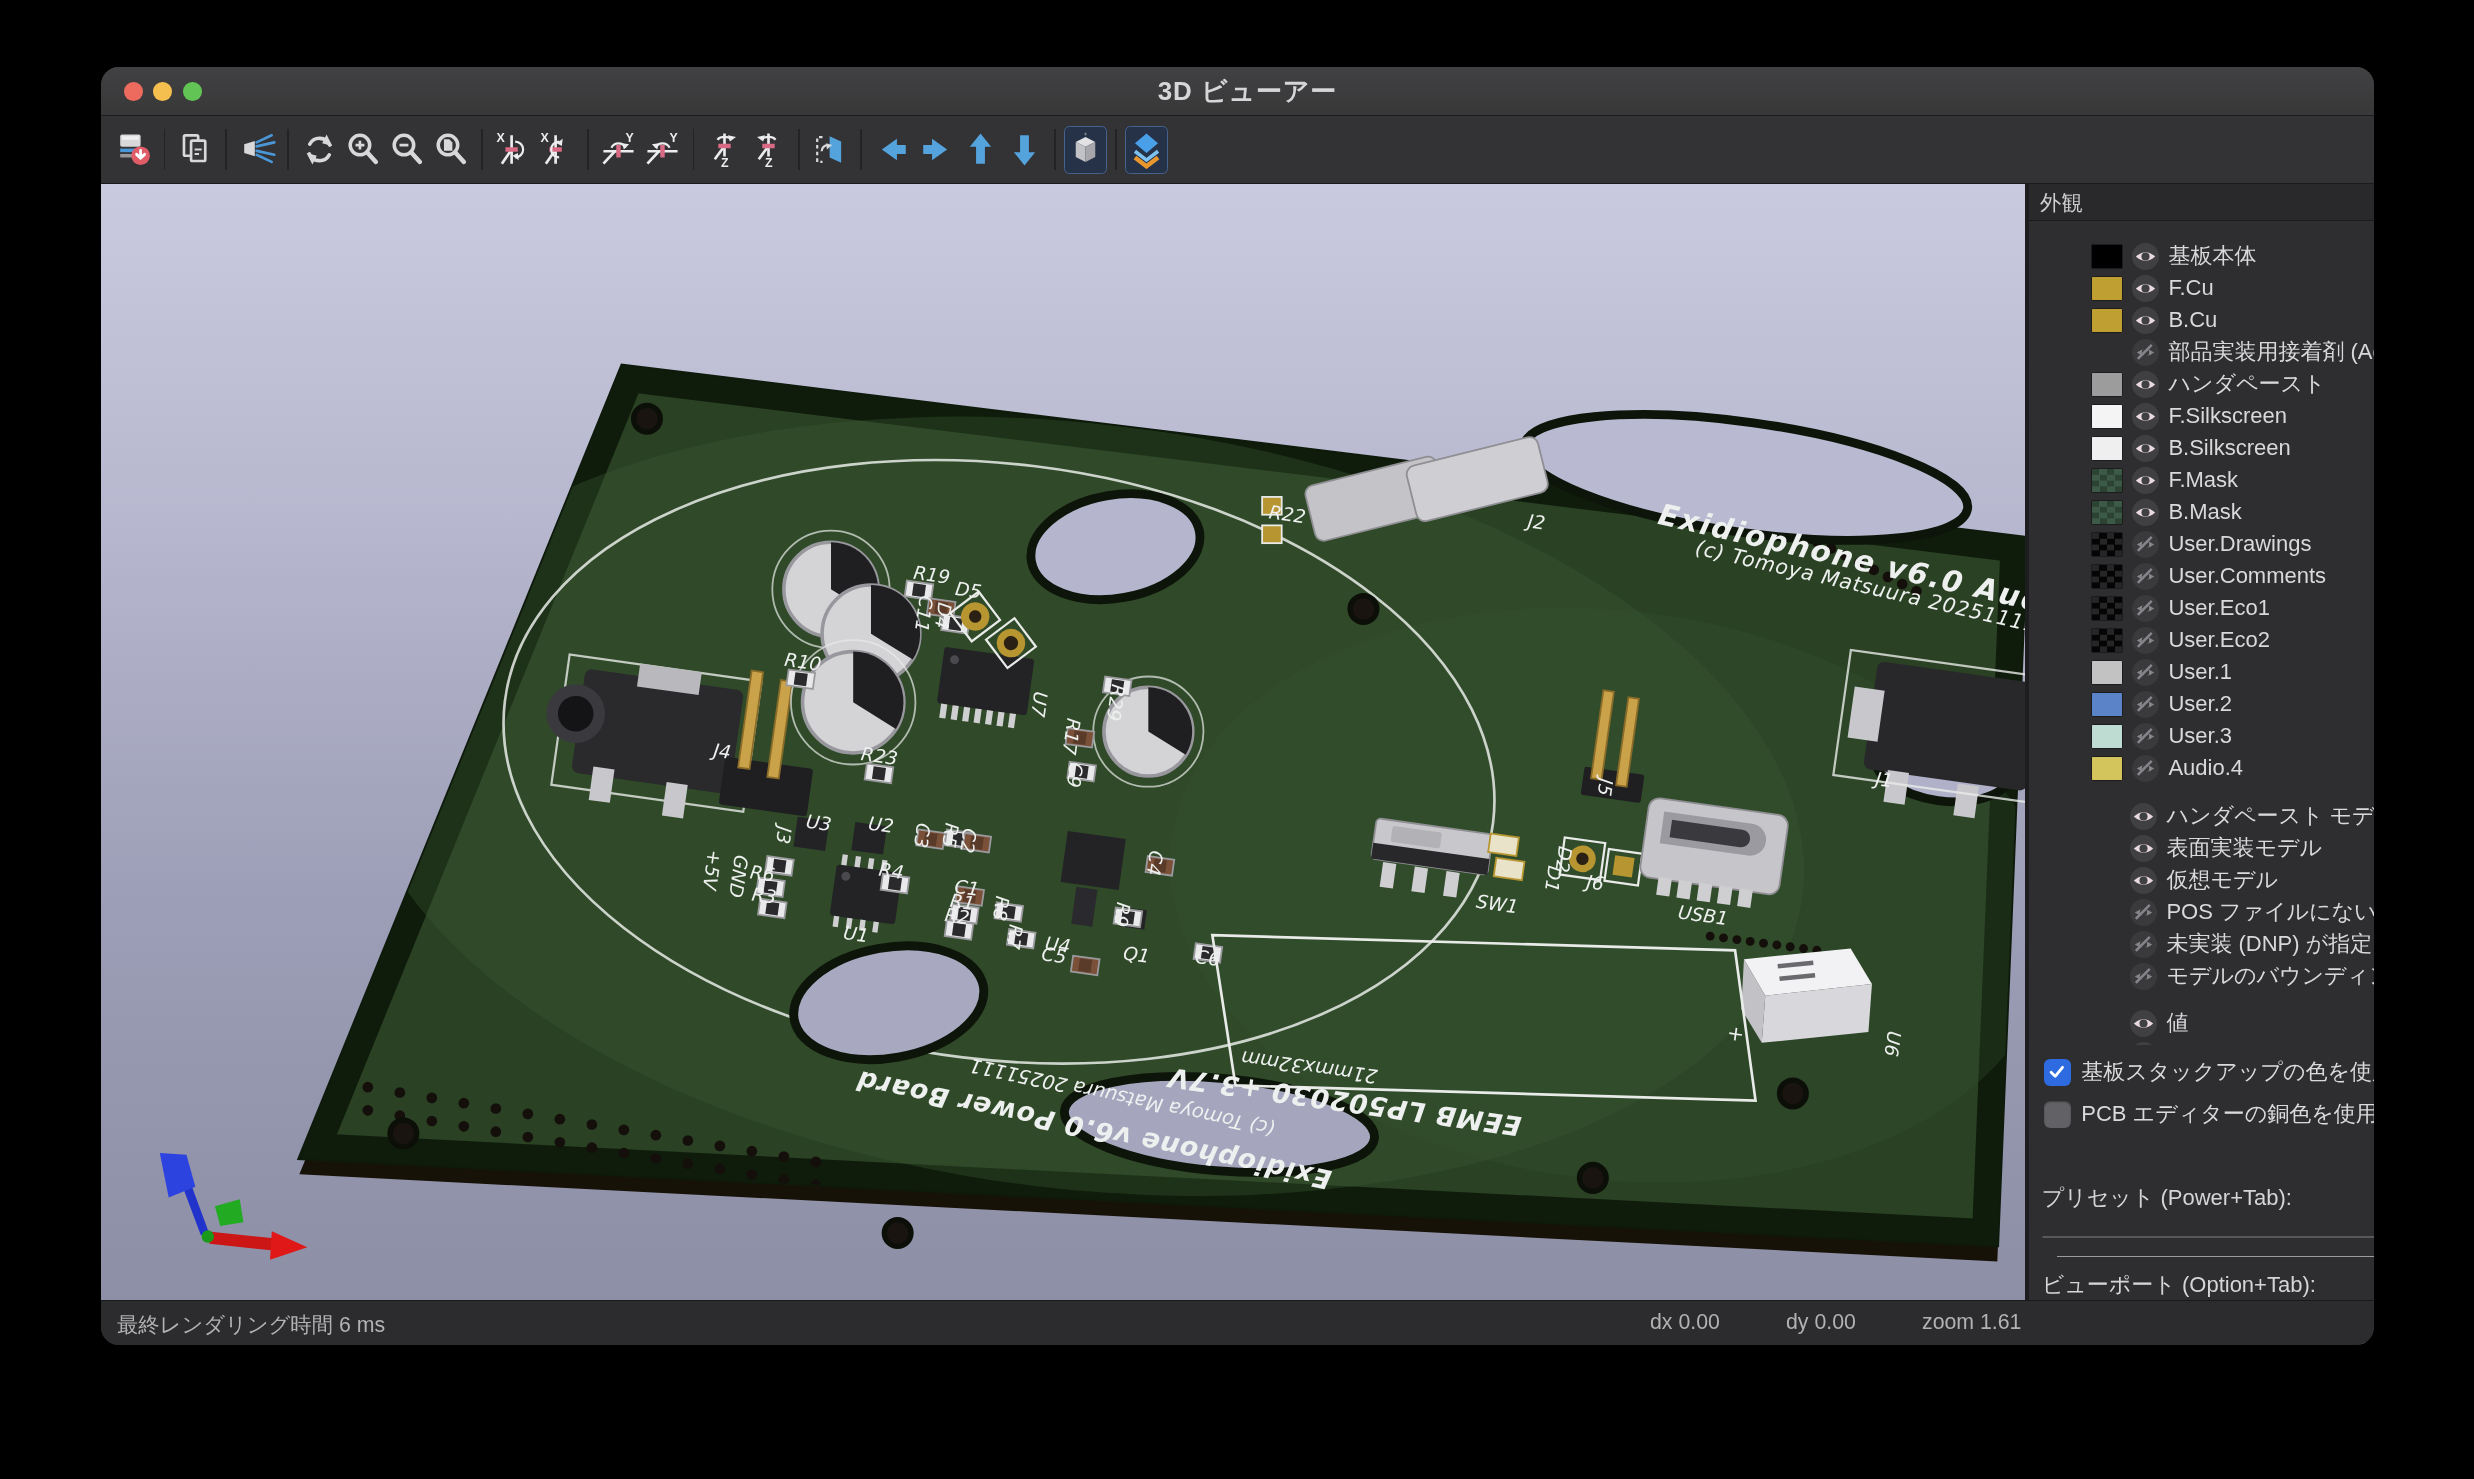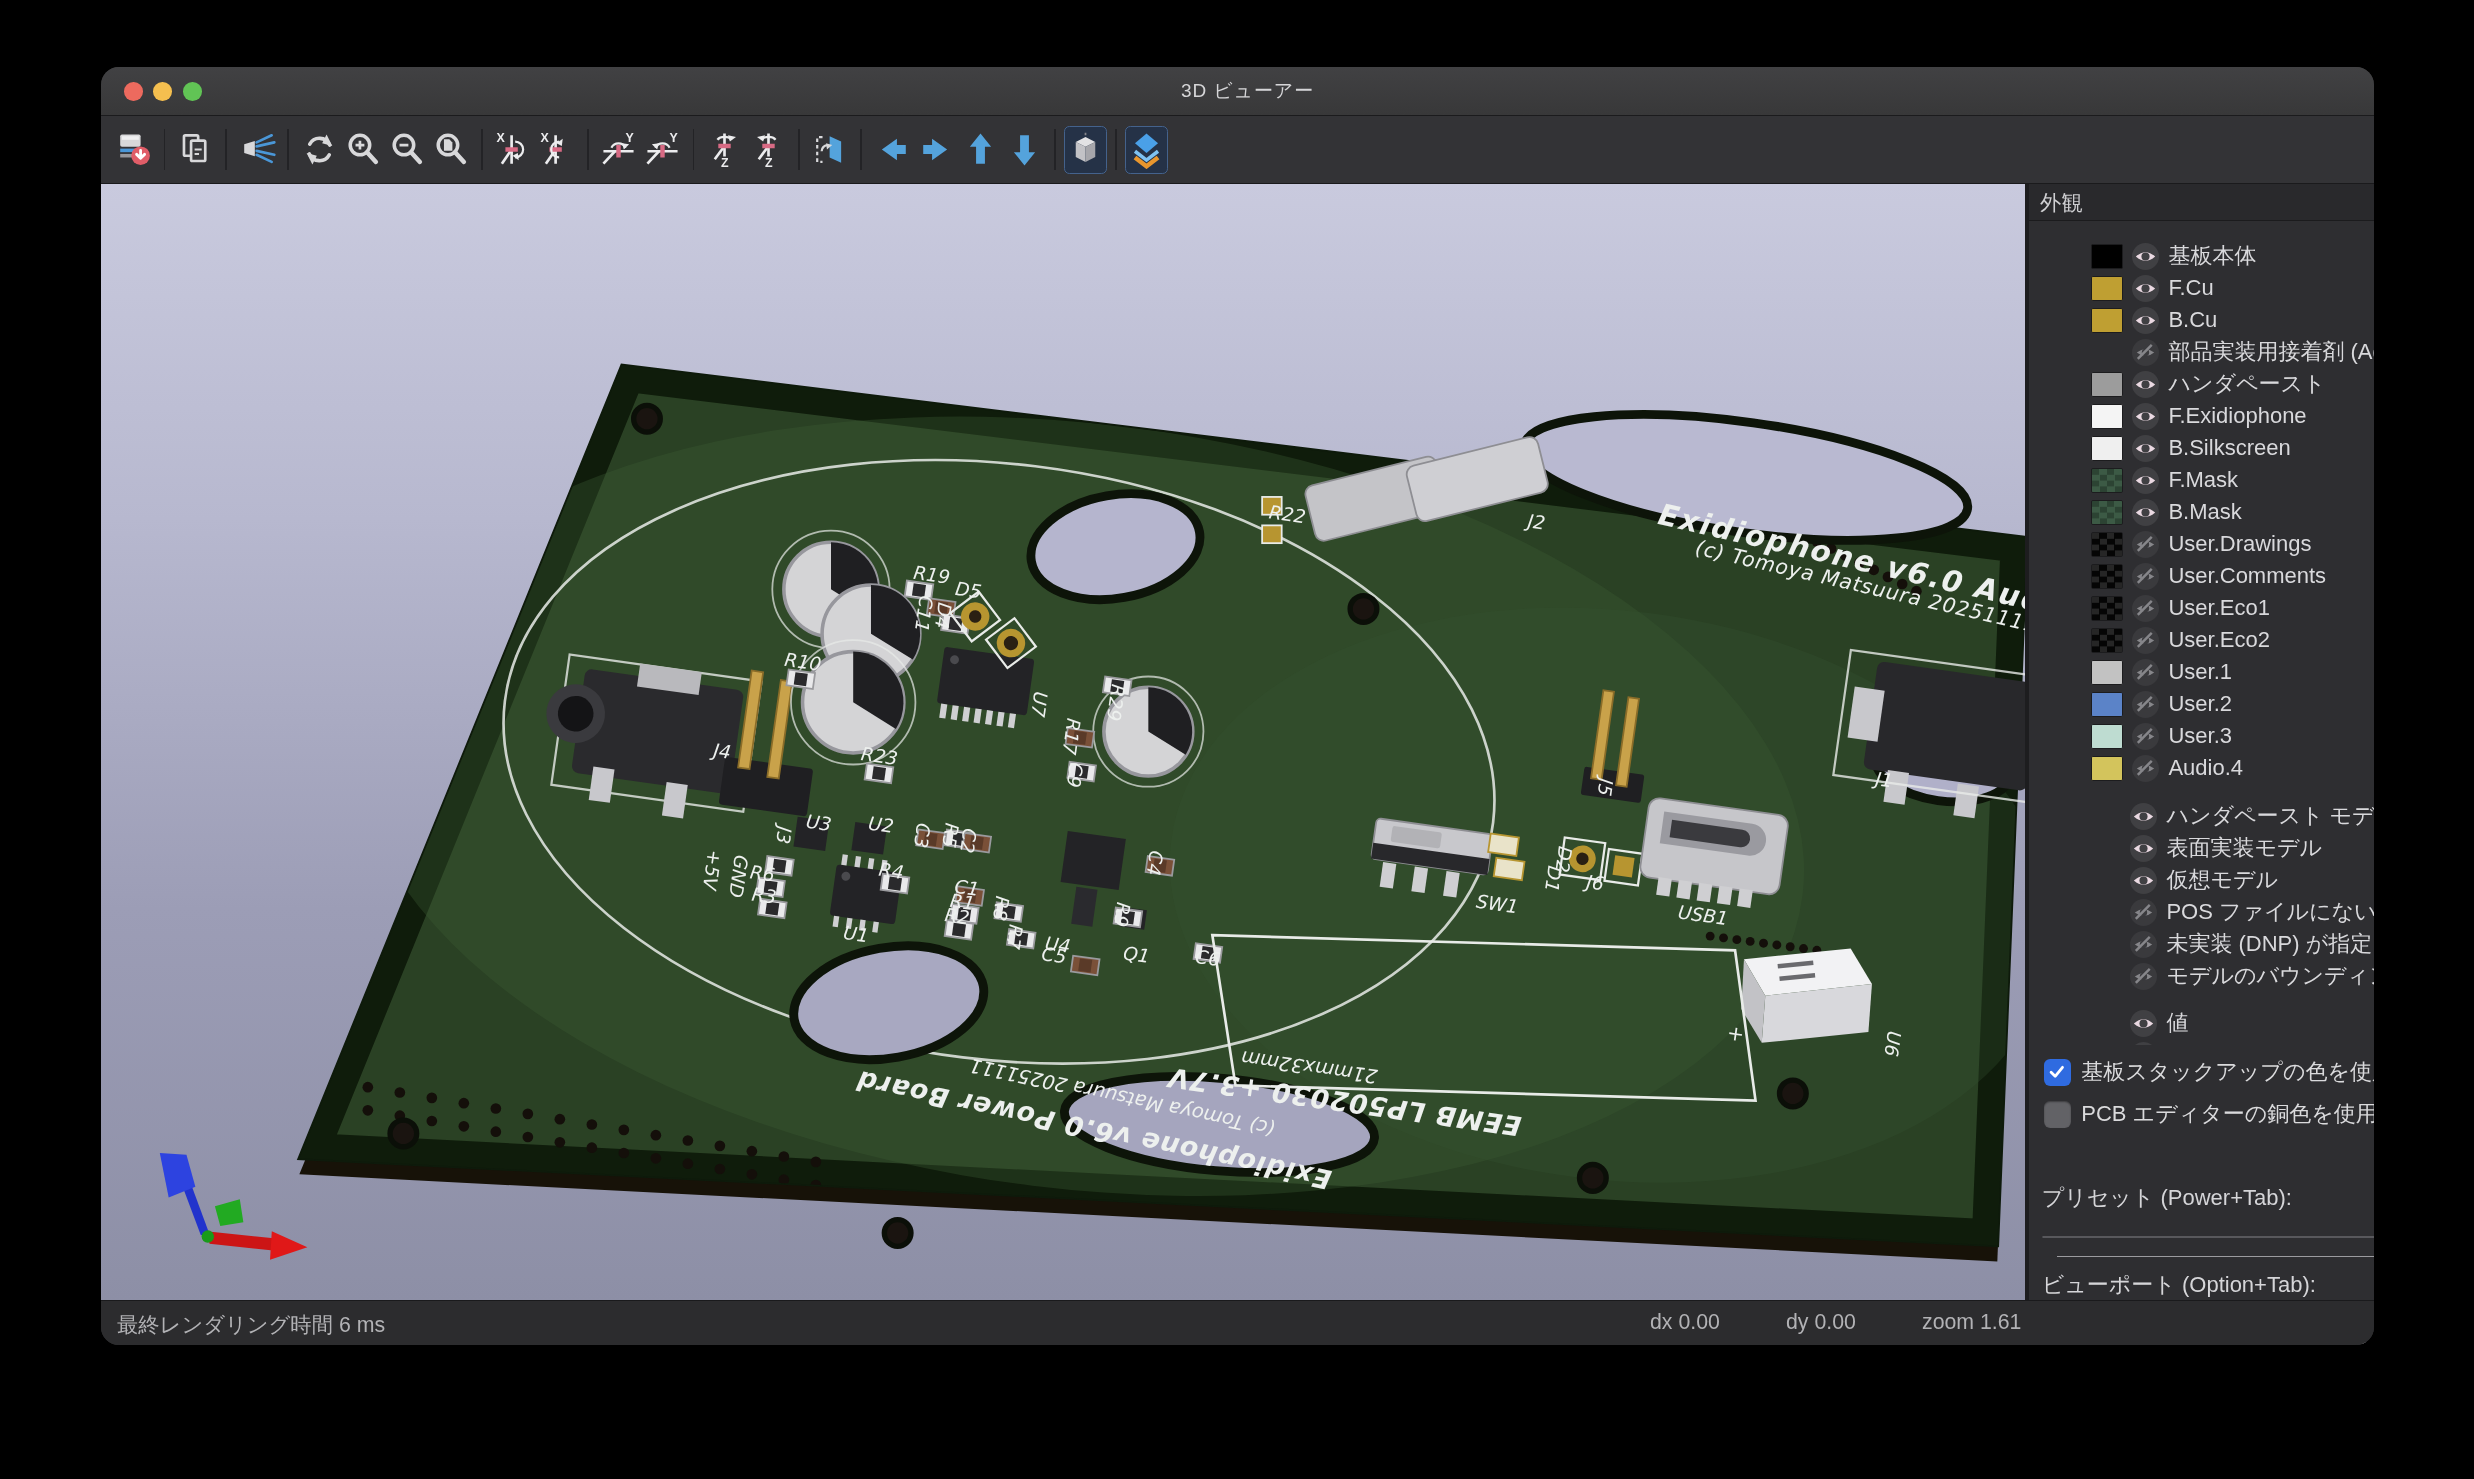--- a/index.html
+++ b/index.html
@@ -6,21 +6,21 @@
     font-family:"Liberation Sans","DejaVu Sans",sans-serif;}
   #window{position:absolute;left:101px;top:67px;width:2273px;height:1278px;border-radius:18px;
     overflow:hidden;background:#323234;display:flex;flex-direction:column;box-shadow:0 18px 53px rgba(0,0,0,.7);}
   
   #titlebar{height:48px;flex:none;background:linear-gradient(#414143,#383839);
     border-bottom:0.9px solid #1b1b1d;position:relative;display:flex;align-items:center;justify-content:center;}
   .tl{position:absolute;top:15px;width:18.7px;height:18.7px;border-radius:50%;}
   #tl-close{left:23px;background:#ed6a5e;}
   #tl-min{left:52px;background:#f5bf4f;}
   #tl-max{left:82px;background:#61c455;}
-  #title{color:#d6d6d8;font-size:19px;font-weight:normal;letter-spacing:0.9px;margin-left:20px;}
+  #title{color:#d6d6d8;font-size:26px;font-weight:bold;letter-spacing:0.9px;margin-left:20px;}
   
   #toolbar{height:67px;flex:none;background:#333336;border-bottom:0.9px solid #1a1a1c;
     display:flex;align-items:center;padding-left:10.7px;}
   .tb{width:44px;height:50px;flex:none;display:flex;align-items:center;justify-content:center;border-radius:5.3px;}
   .tb svg{width:39px;height:39px;}
   .tb-on{background:#253247;border:1.8px solid #44628c;width:41px;height:46px;}
   .tsep{width:1.8px;height:41px;background:#232326;margin:0 8px;flex:none;}
   
   #main{flex:1;display:flex;min-height:0;}
   #viewport{width:1924px;flex:none;position:relative;
@@ -655,21 +655,21 @@
                 </svg></div>
               <div class="lab">ハンダペースト</div>
             </div>
             <div class="lrow">
               <div class="sw " style="background: rgb(244, 244, 244);"></div>
               <div class="eye"><svg viewBox="0 0 28 28">
                   <circle cx="14" cy="14" r="14" fill="#404043"></circle>
                   <path d="M4 14 Q14 5 24 14 Q14 23 4 14 Z" fill="#ead9e2"></path>
                   <circle cx="14" cy="14" r="4.2" fill="#404043"></circle>
                 </svg></div>
-              <div class="lab">F.Exidiophone</div>
+              <div class="lab">F.Silkscreen</div>
             </div>
             <div class="lrow">
               <div class="sw " style="background: rgb(239, 239, 239);"></div>
               <div class="eye"><svg viewBox="0 0 28 28">
                   <circle cx="14" cy="14" r="14" fill="#404043"></circle>
                   <path d="M4 14 Q14 5 24 14 Q14 23 4 14 Z" fill="#ead9e2"></path>
                   <circle cx="14" cy="14" r="4.2" fill="#404043"></circle>
                 </svg></div>
               <div class="lab">B.Silkscreen</div>
             </div>

